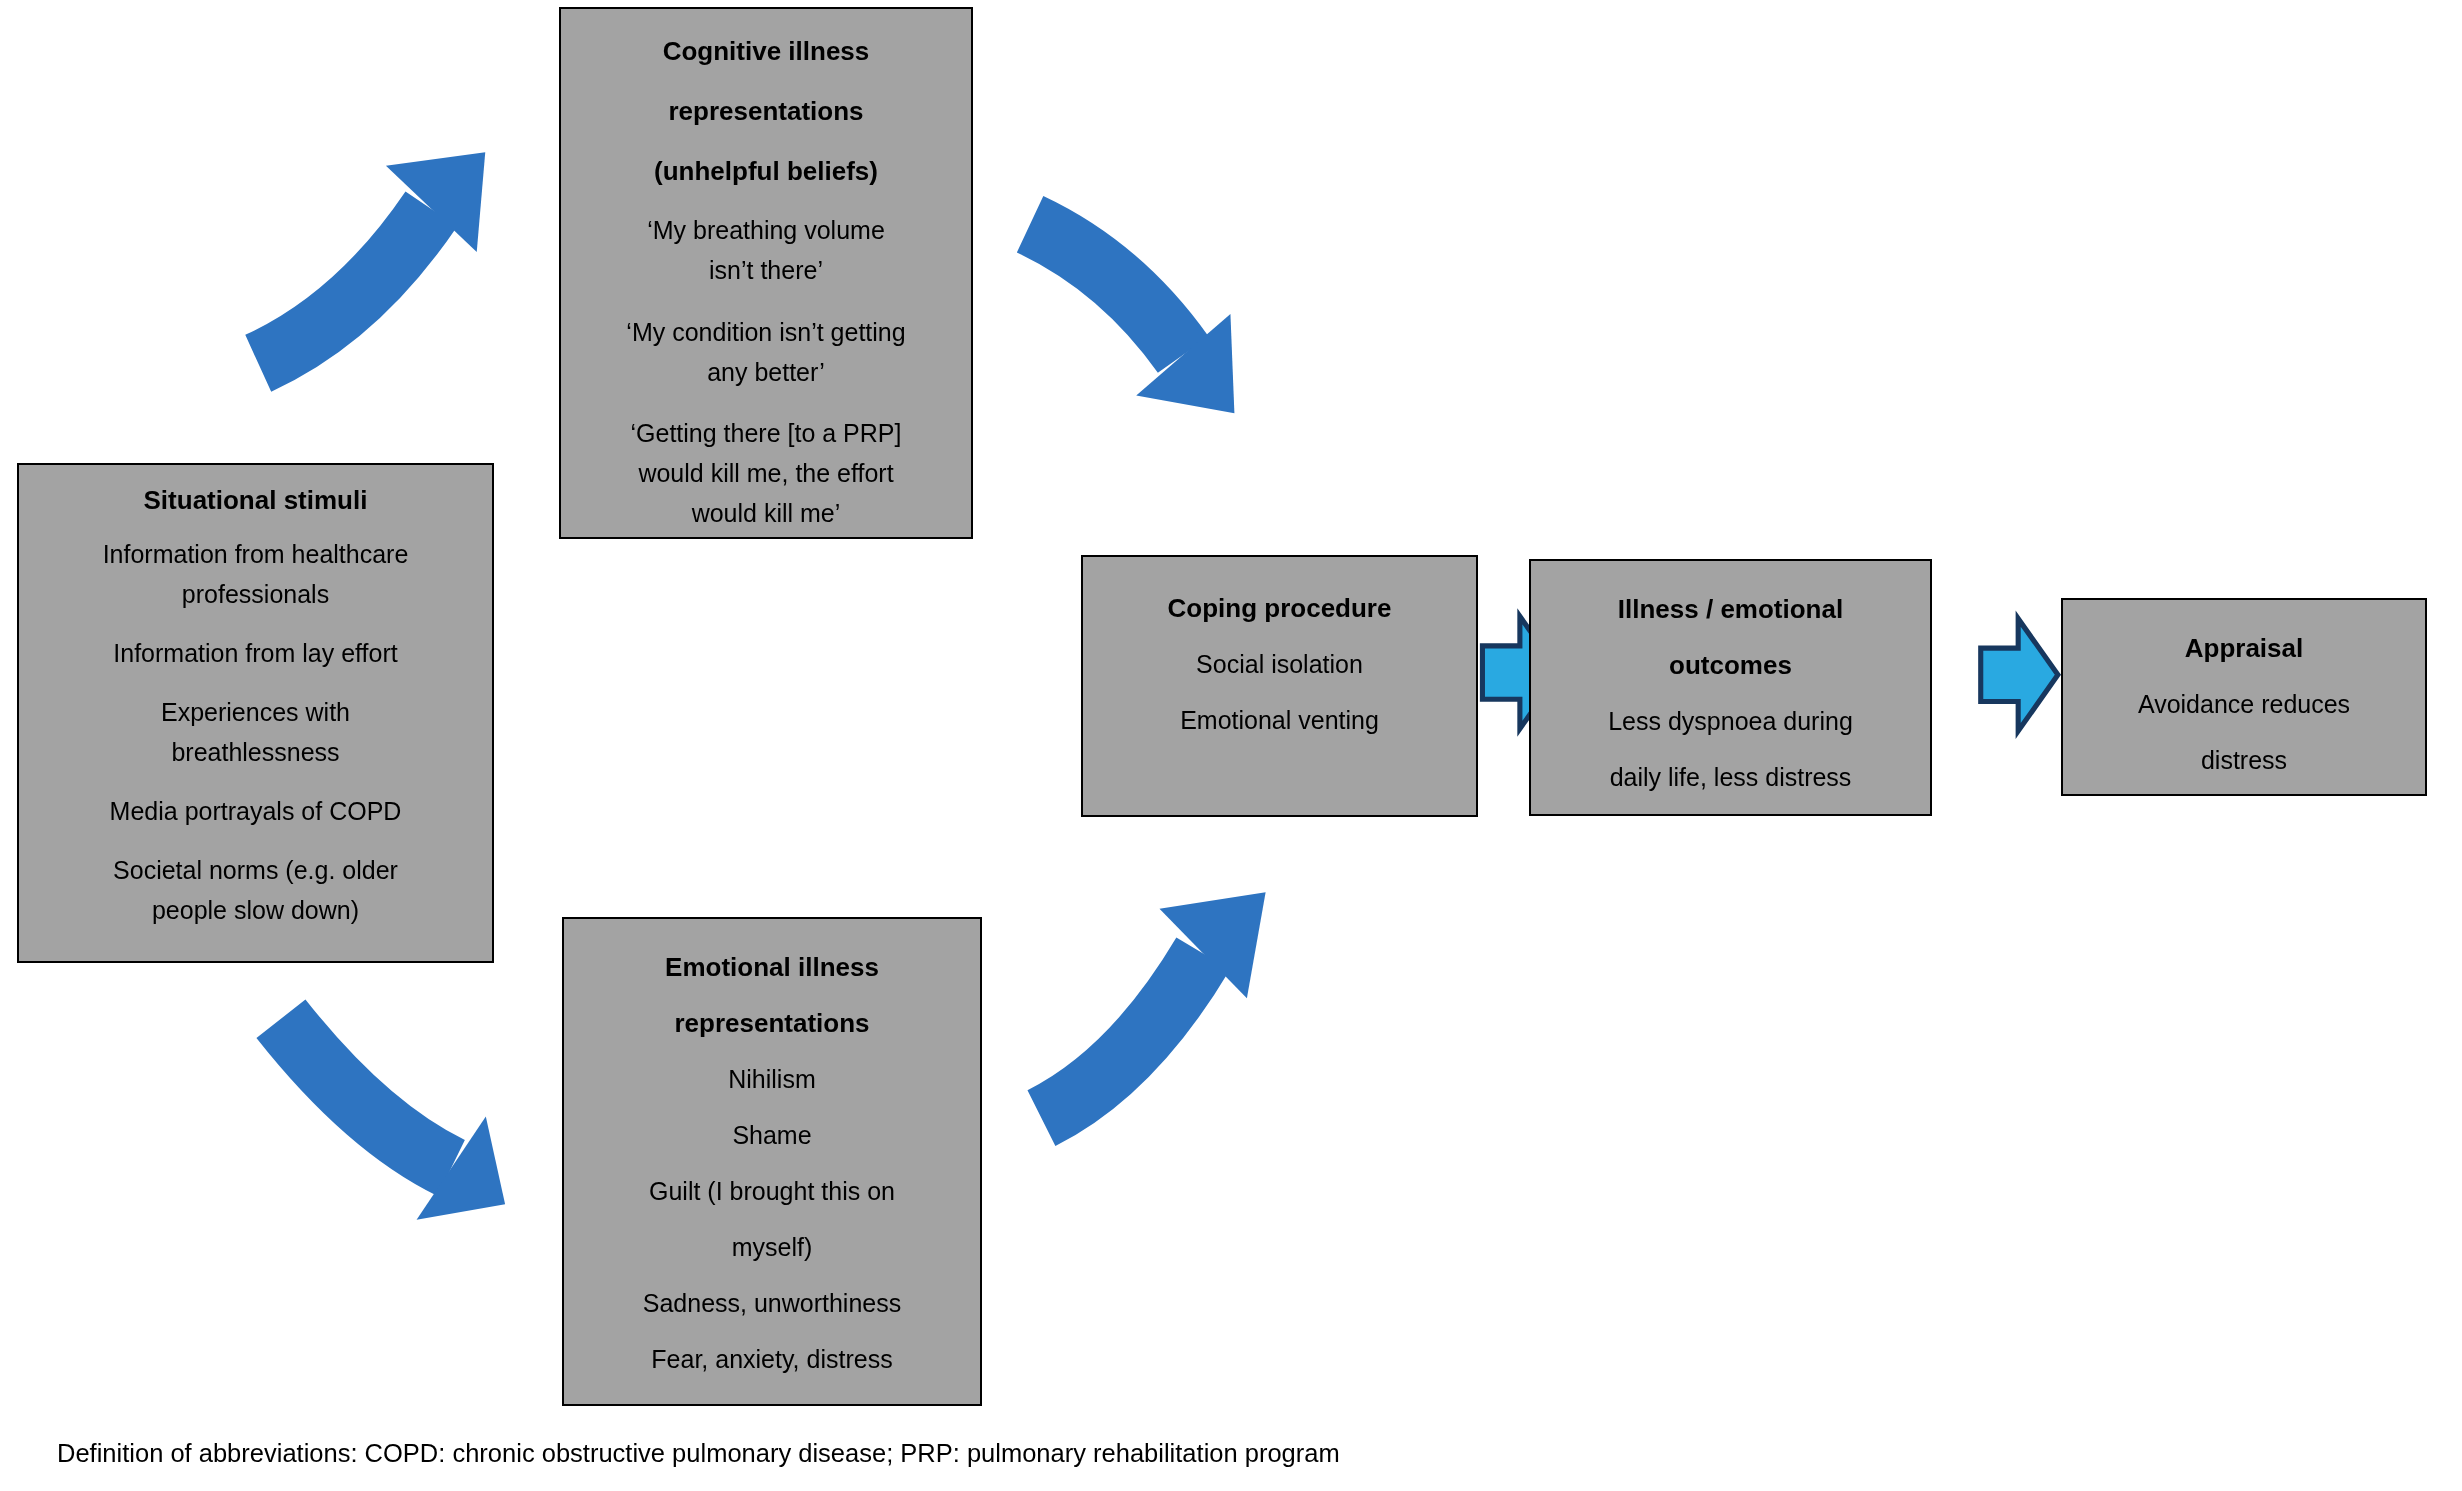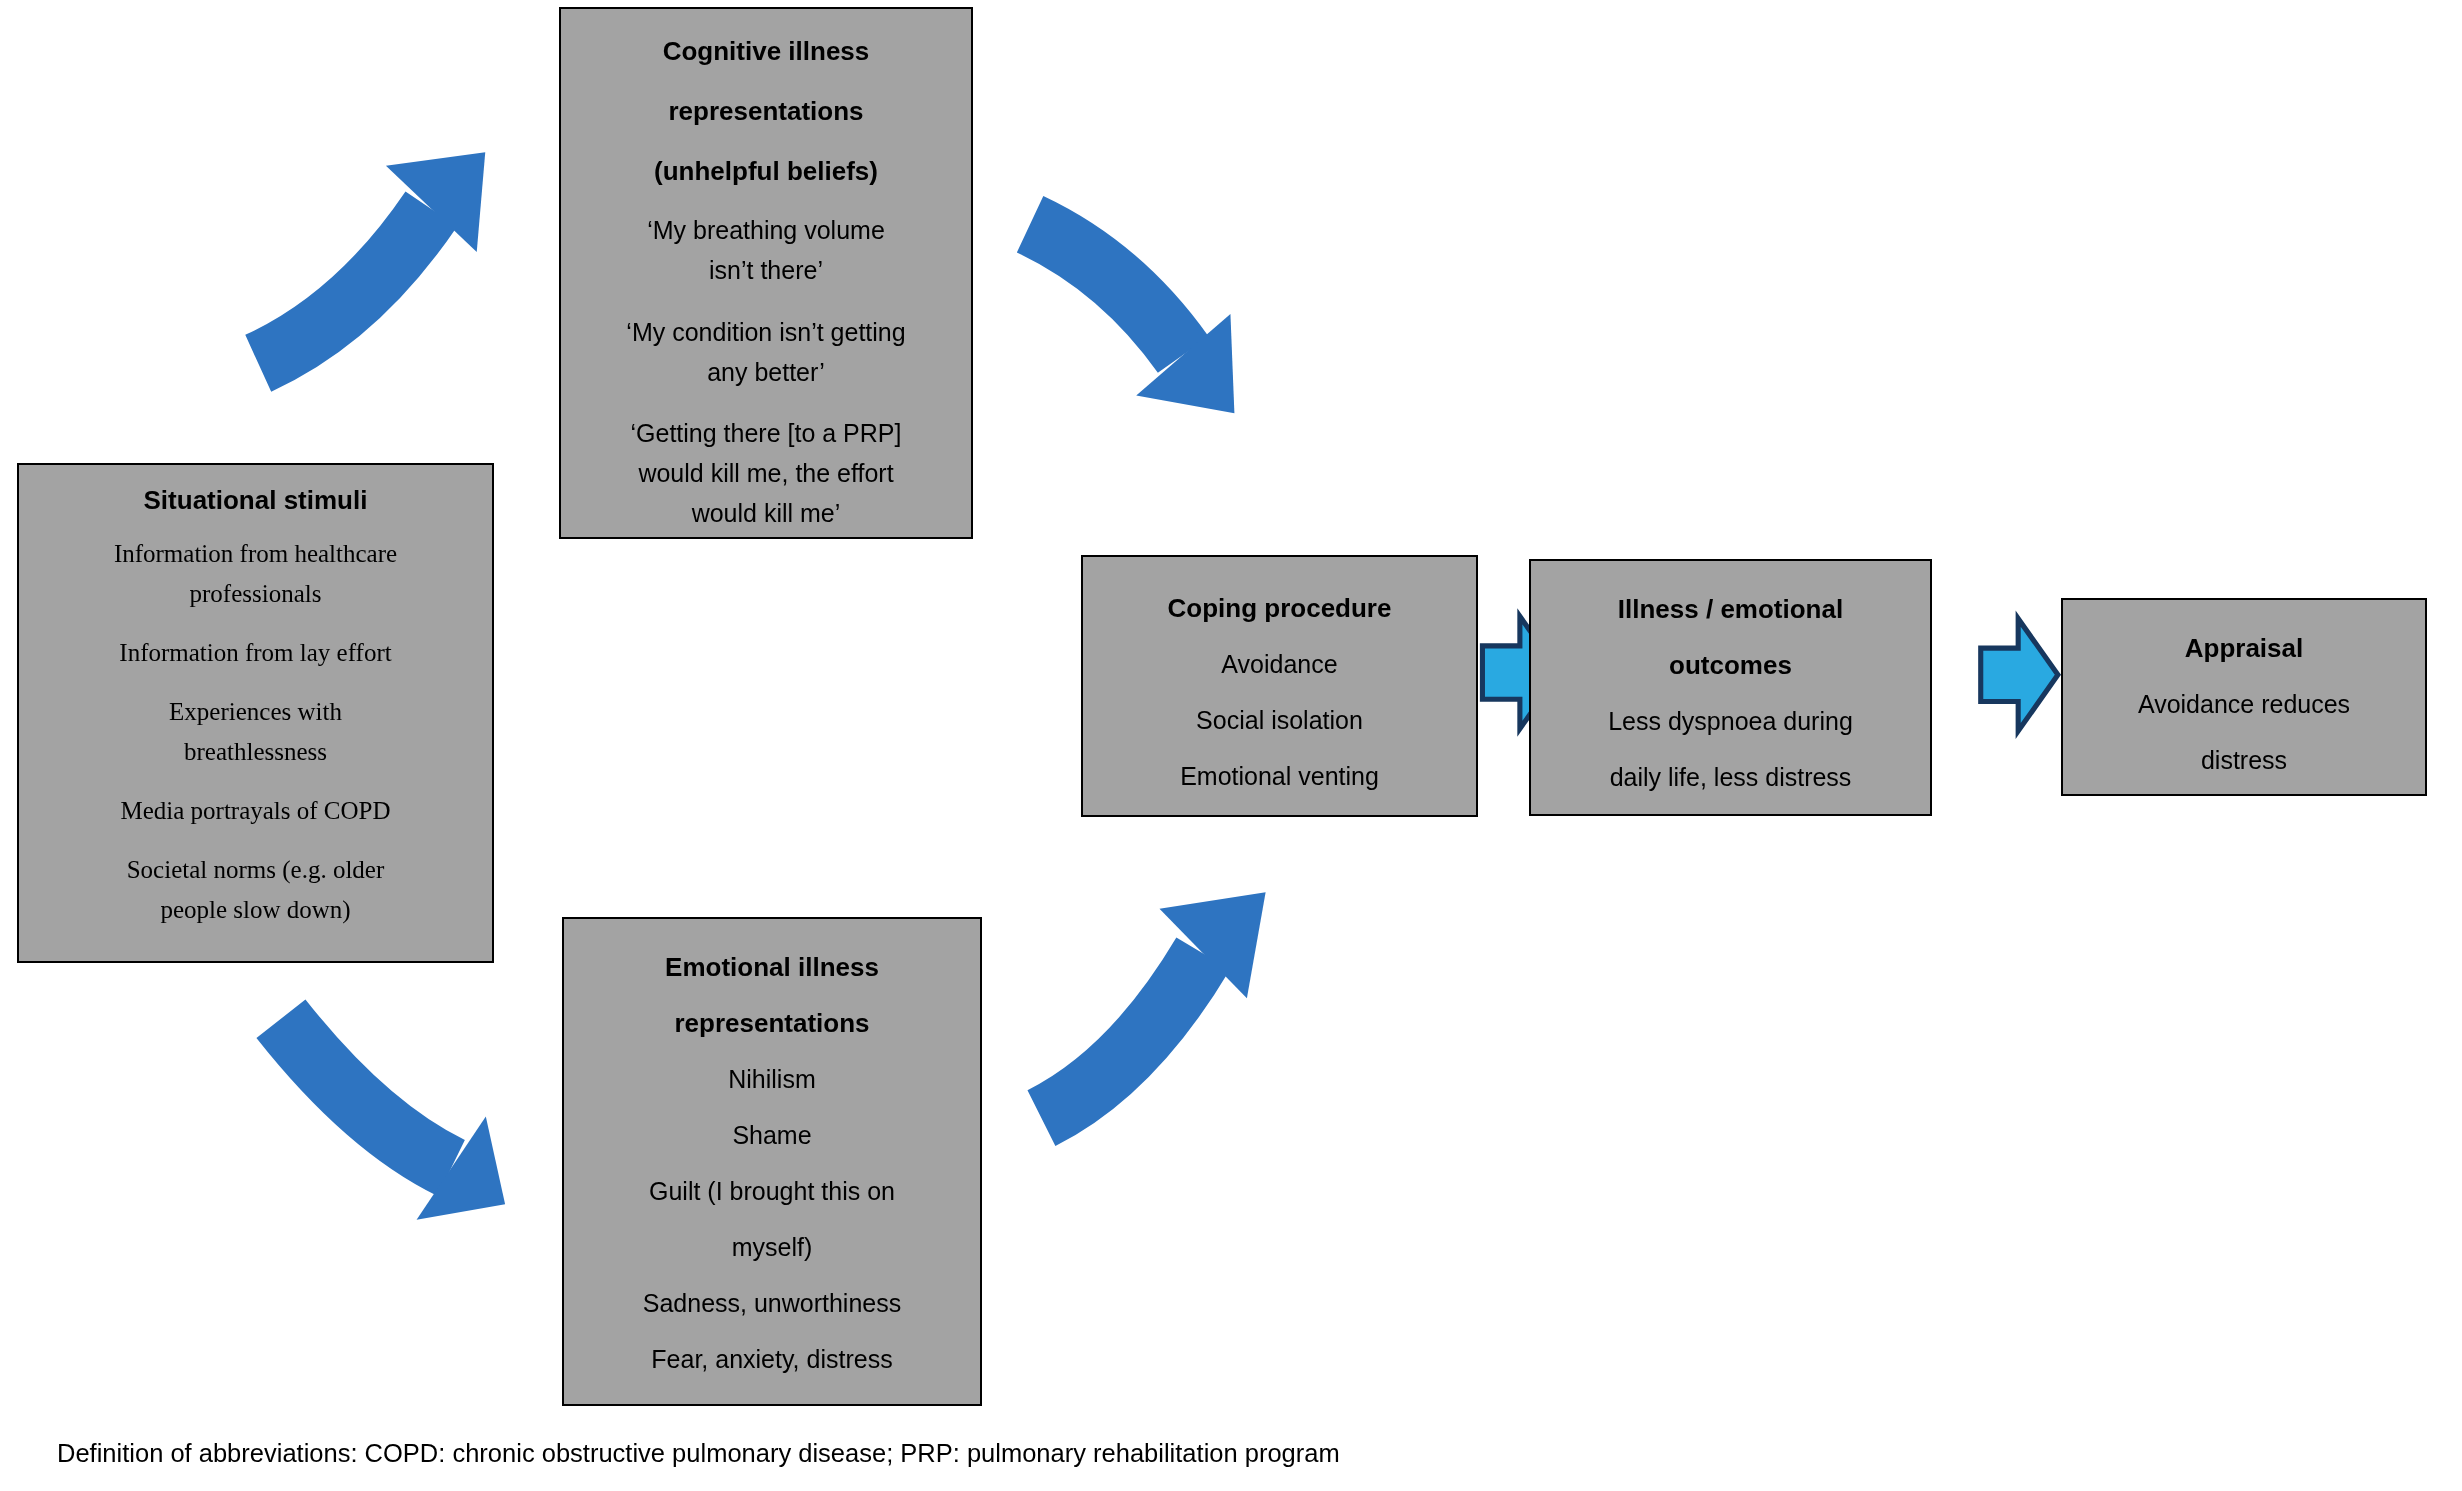--- a/index.html
+++ b/index.html
@@ -20,21 +20,21 @@
     border:2.8px solid var(--box_border,#000);
     background:#a3a3a3;text-align:center;
   }
   .title{font-weight:bold;}
   .title .ln{font-size:26px;font-weight:bold;}
   .ln{font-size:25px;}
   
   #box-sit{left:17px;top:463px;width:477px;height:500px;padding:19.3px 6.8px 0;}
   #box-sit .title .ln{line-height:33px;}
   #box-sit .title{margin-bottom:17px;}
-  #box-sit .para .ln{line-height:40px;font-family:Liberation Serif, serif;}
+  #box-sit .para .ln{line-height:40px;}
   #box-sit .para{margin-bottom:19px;}
   
   #box-cog{left:559px;top:6.8px;width:414px;height:532px;padding:12.5px 20px 0;}
   #box-cog .title .ln{line-height:60px;}
   #box-cog .title{margin-bottom:9px;}
   #box-cog .para .ln{line-height:40px;}
   #box-cog .para{margin-bottom:21.6px;}
   
   #box-emo{left:562px;top:917px;width:420px;height:489px;padding:20.4px 25.5px 0;}
   #box-emo .ln{line-height:56px;}
@@ -131,21 +131,20 @@
     <div class="ln">Guilt (I brought this on</div>
     <div class="ln">myself)</div>
     <div class="ln">Sadness, unworthiness</div>
     <div class="ln">Fear, anxiety, distress</div>
   </div>
 
   <div class="box" id="box-cop">
     <div class="title">
       <div class="ln">Coping procedure</div>
     </div>
-    <div class="ln">Avoidance</div>
     <div class="ln">Social isolation</div>
     <div class="ln">Emotional venting</div>
   </div>
 
   <div class="box" id="box-out">
     <div class="title">
       <div class="ln">Illness / emotional</div>
       <div class="ln">outcomes</div>
     </div>
     <div class="ln">Less dyspnoea during</div>

